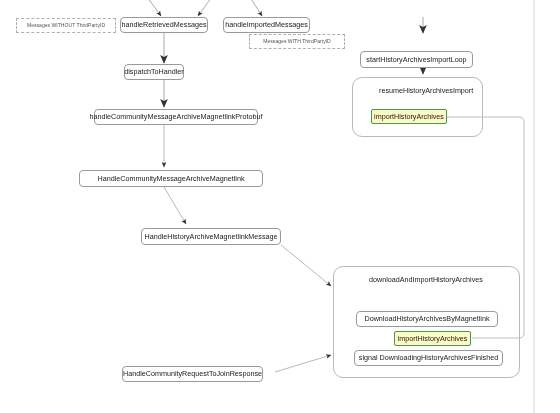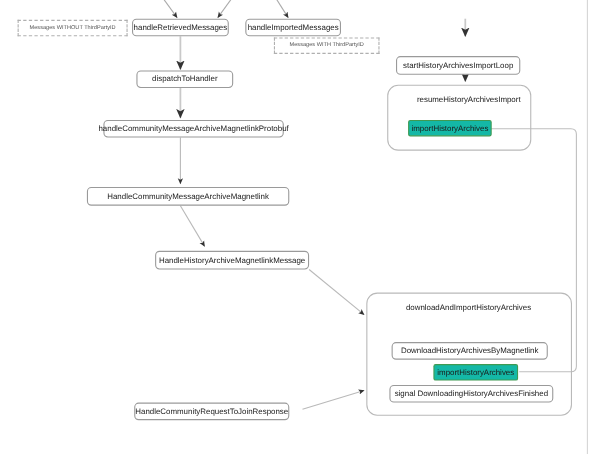--- a/index.html
+++ b/index.html
@@ -18,21 +18,21 @@
     border:1px solid #9a9a9a;
     background:#ffffff;
     border-radius:4px;
     font-size:7.2px;
     line-height:1;
     white-space:nowrap;
     padding:0 4px;
     color:#1a1a1a;
   }
   .node.green{
-    background:#14b8a6;
+    background:#fef9c3;
     border-color:#3f9a52;
     border-radius:2px;
     text-align:right;
   }
   .node.note{
     border:1px dashed #b0b0b0;
     border-radius:0;
     background:#ffffff;
     font-size:5.1px;
     color:#555555;
@@ -123,21 +123,21 @@
   </div>
 
   <div class="node" style="left:120px;top:17px;width:88px;height:16px;">
     <span>handleRetrievedMessages</span>
   </div>
 
   <div class="node" style="left:223px;top:17px;width:87px;height:16px;">
     <span>handleImportedMessages</span>
   </div>
 
-  <div class="node" style="left:124px;top:64px;width:88px;height:16px;">
+  <div class="node" style="left:124px;top:64px;width:60px;height:16px;">
     <span>dispatchToHandler</span>
   </div>
 
   <div class="node" style="left:94px;top:109px;width:164px;height:16px;">
     <span>handleCommunityMessageArchiveMagnetlinkProtobuf</span>
   </div>
 
   <div class="node" style="left:79px;top:170px;width:184px;height:17px;">
     <span>HandleCommunityMessageArchiveMagnetlink</span>
   </div>

